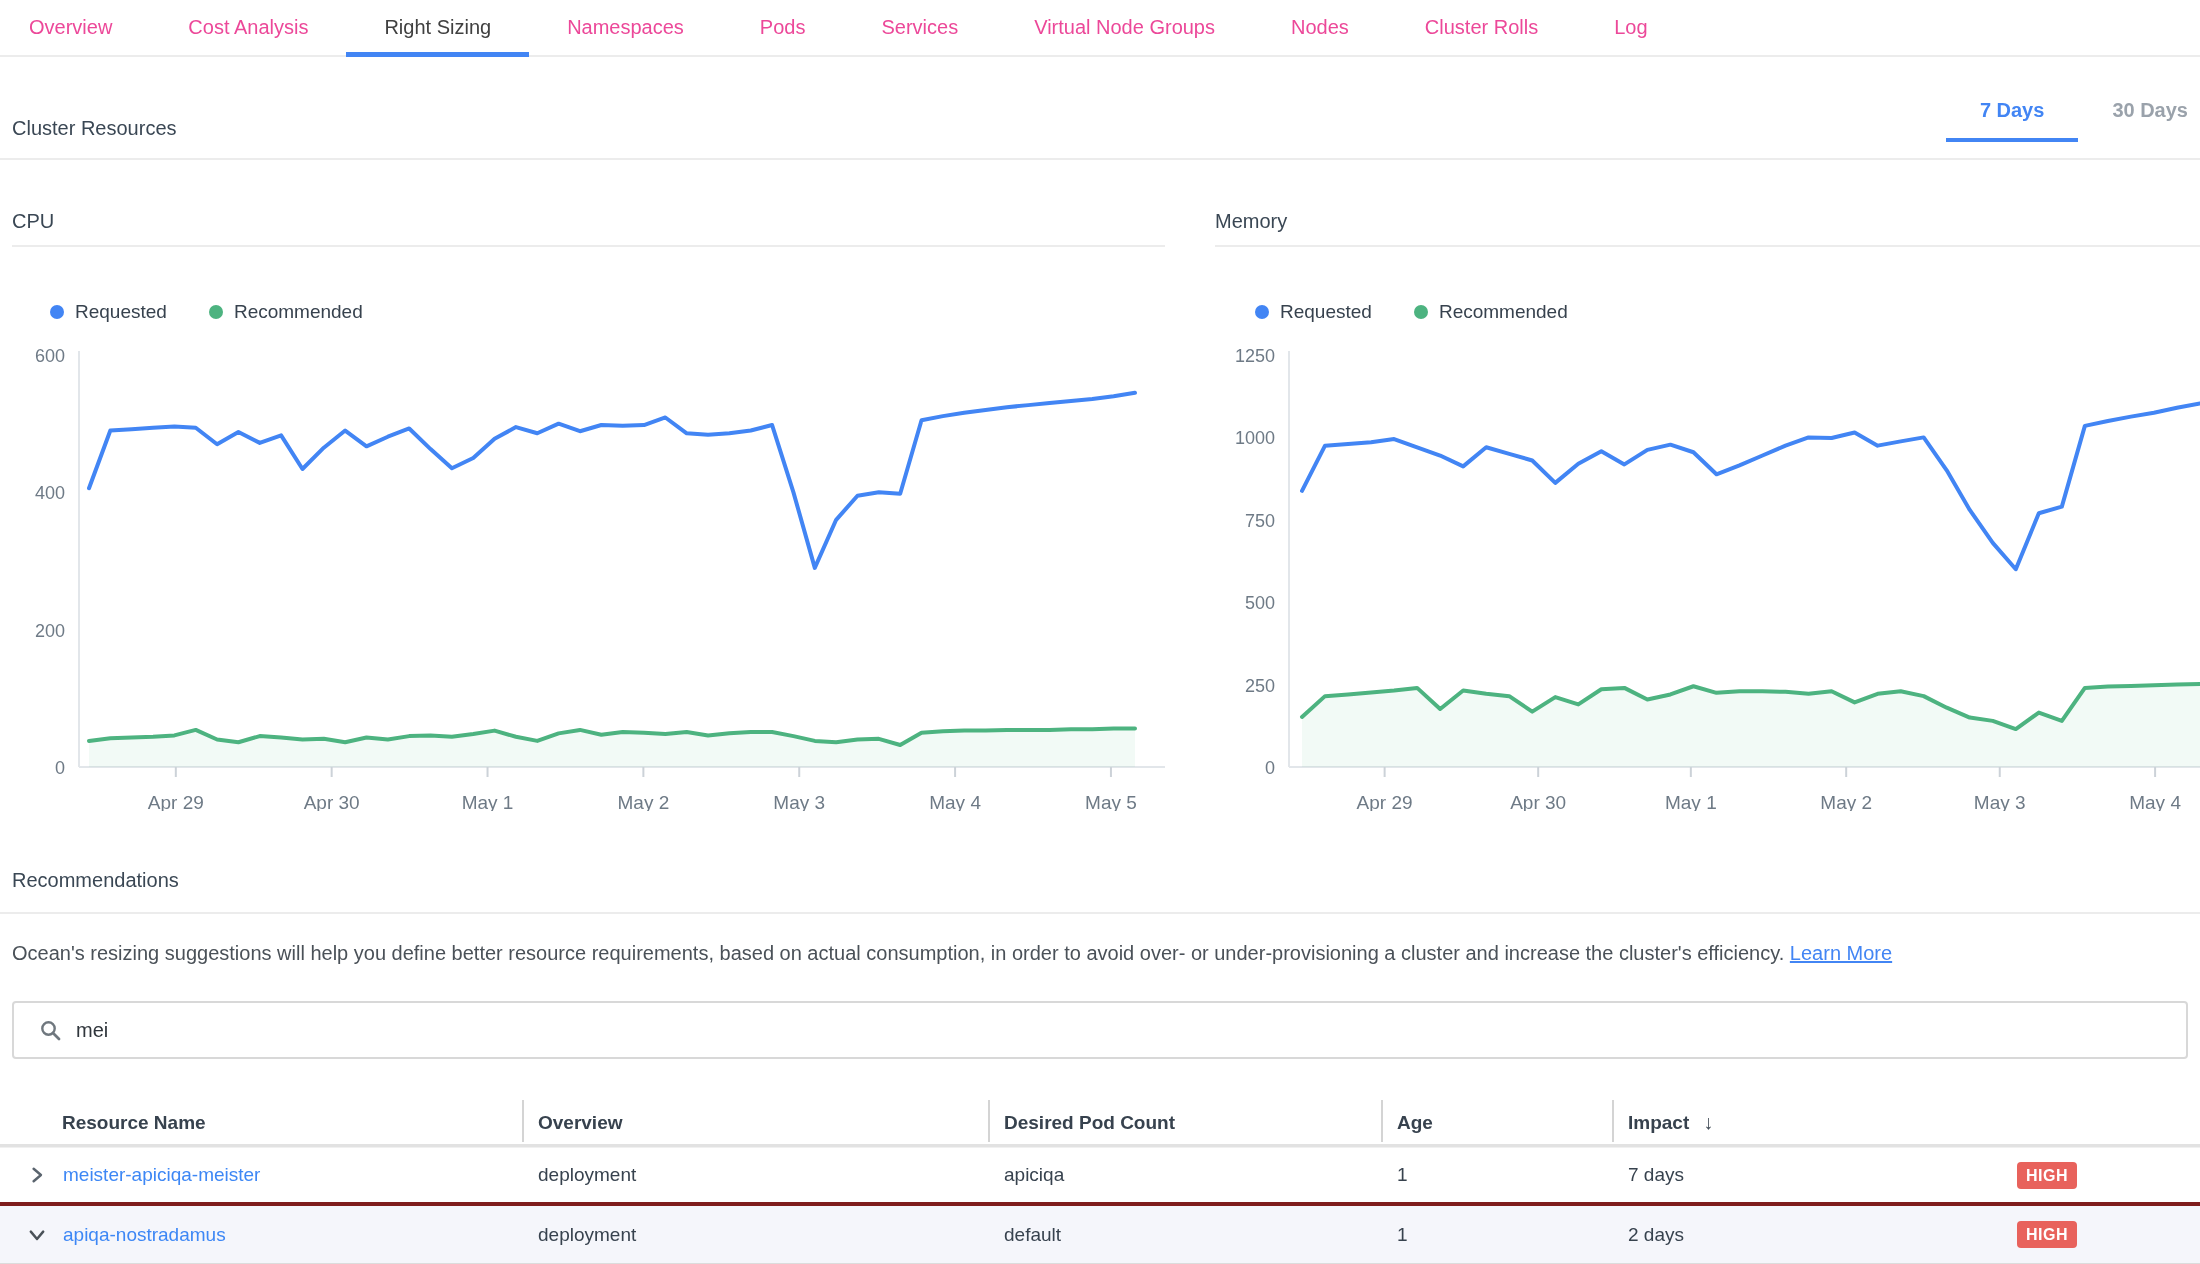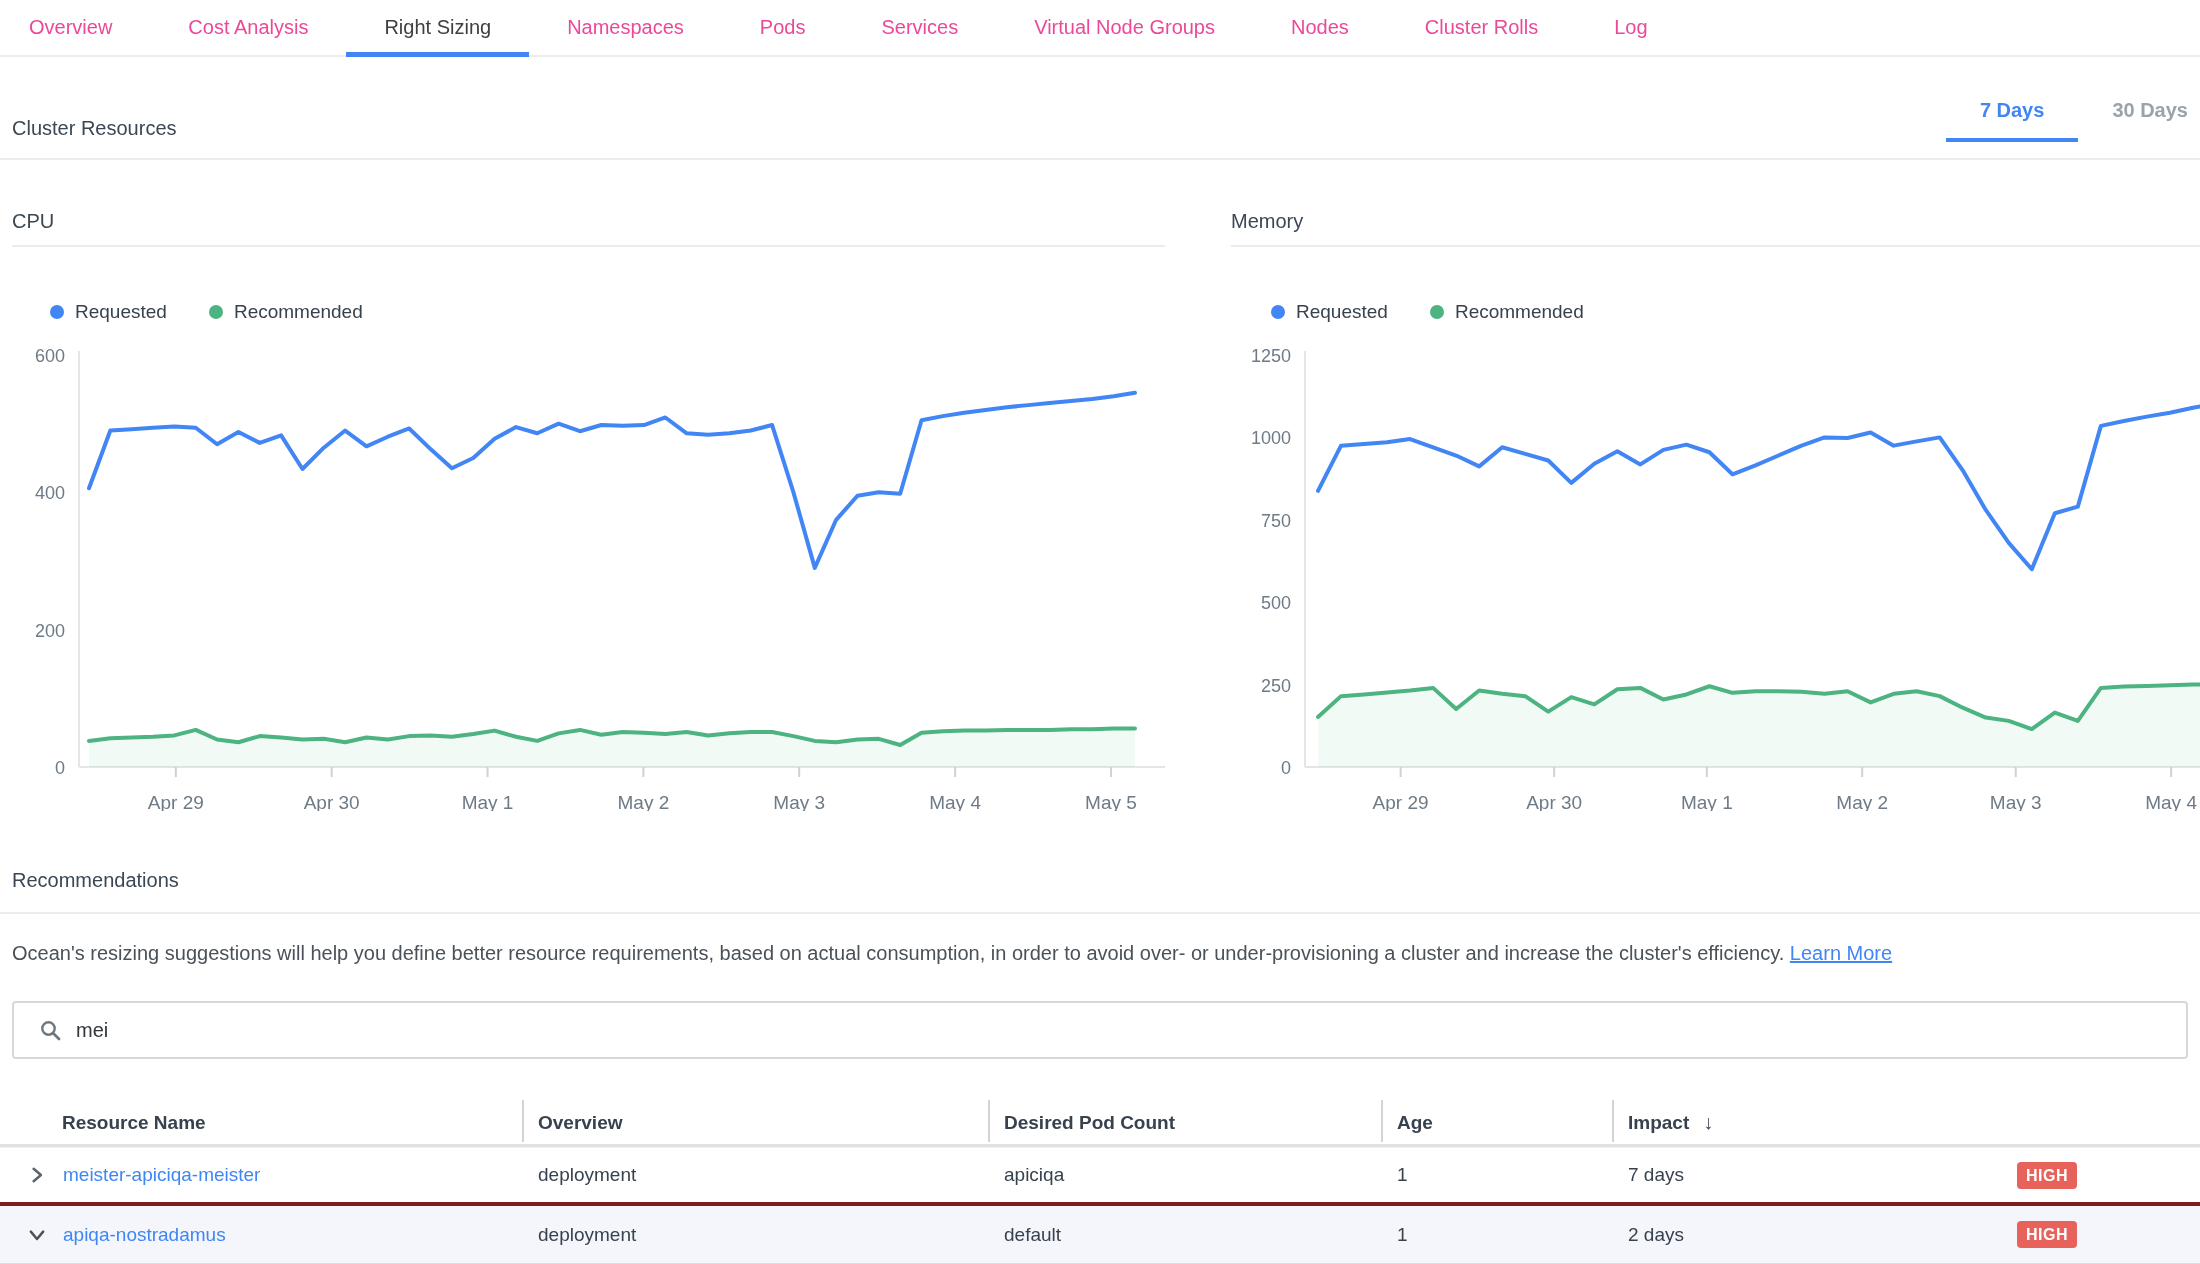--- a/index.html
+++ b/index.html
@@ -57,21 +57,21 @@
   .period:last-child { padding-right: 12px; }
   .period.active { color: #4285f4; }
   .period.active::after {
     content: "";
     position: absolute;
     left: 0; right: 0; bottom: -2px;
     height: 4px;
     background: #4285f4;
   }
   
-  .charts-row { display: flex; margin-top: 50px; padding-left: 12px; gap: 16px; }
+  .charts-row { display: flex; margin-top: 50px; padding-left: 12px; }
   .chart-col-left { width: 1153px; }
   .chart-col-right { margin-left: 50px; flex: 1; min-width: 0; }
   .chart-title {
     font-size: 20px;
     color: #3a4754;
     padding-bottom: 12px;
     border-bottom: 2px solid #ececec;
   }
   .legend { display: flex; margin: 54px 0 0 38px; }
   .chart-col-right .legend { margin-left: 40px; }

